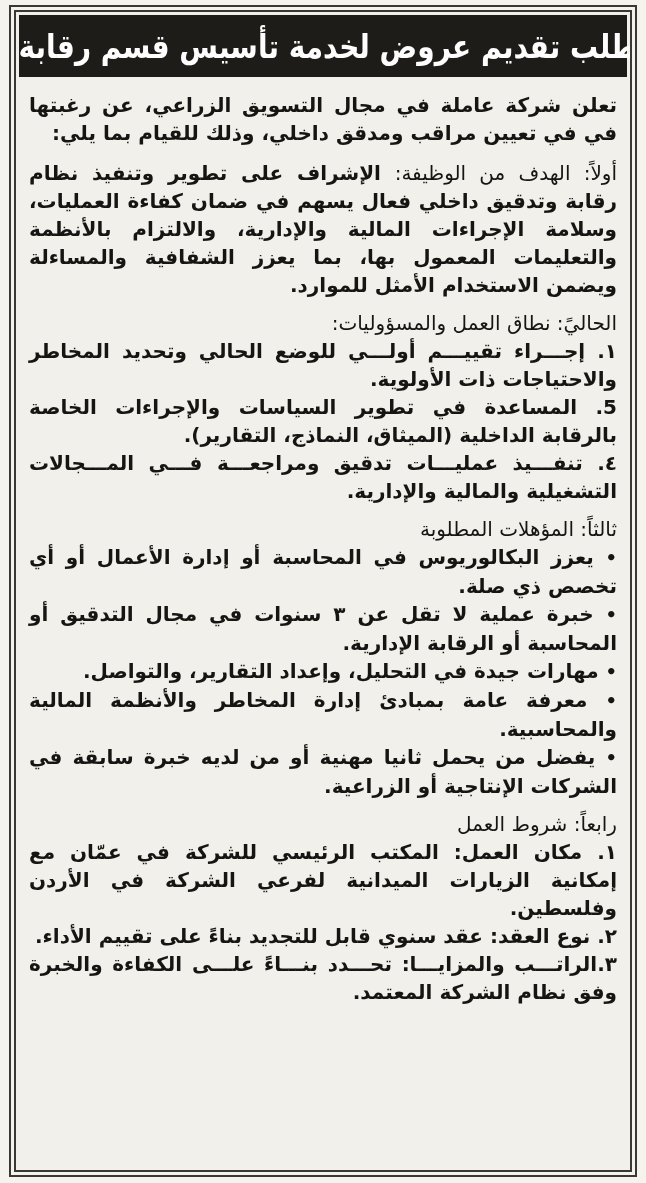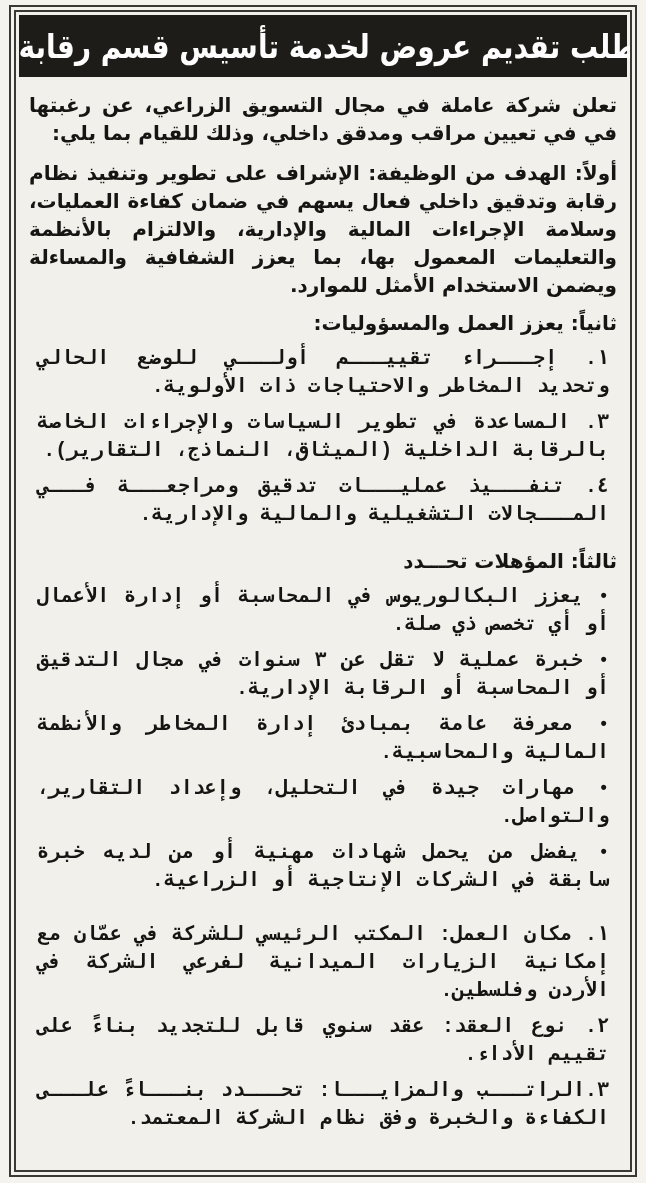--- a/index.html
+++ b/index.html
@@ -47,22 +47,22 @@
     direction: rtl;
     text-align: justify;
     color: #171513;
     font-size: 20px;
     line-height: 28px;
     font-weight: bold;
   }
   .para { margin: 2px 0 10px 0; }
   section { margin: 0 0 10px 0; }
   .hd-line { margin: 0; }
-  .li { margin: 8px; font-family: Liberation Mono, monospace; }
-  .hd { font-weight: bold; }
+  .li { margin: 0; }
+  .hd { font-weight: normal; }
   .lbl { font-weight: bold; }
   .bullet { font-size: 18px; }
   .spacer { flex: 1 1 auto; }
 </style>
 </head>
 <body>
 
 <div class="page">
   <div class="frame-outer">
     <div class="frame-inner">
@@ -71,36 +71,37 @@
         <h1 class="title">إعلان طلب تقديم عروض لخدمة تأسيس قسم رقابة داخلي</h1>
       </header>
 
       <main class="content">
 
         <p class="para"><span>تعلن شركة عاملة في مجال </span><strong class="hl">التسويق الزراعي</strong><span>، عن رغبتها في في تعيين مراقب ومدقق داخلي، وذلك للقيام بما يلي:</span></p>
 
         <p class="para"><strong class="hd">أولاً: الهدف من الوظيفة:</strong> <span>الإشراف على تطوير وتنفيذ نظام رقابة وتدقيق داخلي فعال يسهم في ضمان كفاءة العمليات، وسلامة الإجراءات المالية والإدارية، والالتزام بالأنظمة والتعليمات المعمول بها، بما يعزز الشفافية والمساءلة ويضمن الاستخدام الأمثل للموارد.</span></p>
 
         <section>
-          <p class="para hd-line"><strong class="hd">ثانياً: يعزز العمل والمسؤوليات:</strong></p>
+          <p class="para hd-line"><strong class="hd">الحاليً: نطاق العمل والمسؤوليات:</strong></p>
           <p class="para li">١. إجـــراء تقييـــم أولـــي للوضع الحالي وتحديد المخاطر والاحتياجات ذات الأولوية.</p>
-          <p class="para li">٣. المساعدة في تطوير السياسات والإجراءات الخاصة بالرقابة الداخلية (الميثاق، النماذج، التقارير).</p>
+          <p class="para li">5. المساعدة في تطوير السياسات والإجراءات الخاصة بالرقابة الداخلية (الميثاق، النماذج، التقارير).</p>
           <p class="para li">٤. تنفـــيذ عمليـــات تدقيق ومراجعـــة فـــي المـــجالات التشغيلية والمالية والإدارية.</p>
         </section>
 
         <section>
-          <p class="para hd-line"><strong class="hd">ثالثاً: المؤهلات تحـــدد</strong></p>
+          <p class="para hd-line"><strong class="hd">ثالثاً: المؤهلات المطلوبة</strong></p>
           <p class="para li"><span class="bullet">•</span> <span>يعزز البكالوريوس في المحاسبة أو إدارة الأعمال أو أي تخصص ذي صلة.</span></p>
           <p class="para li"><span class="bullet">•</span> <span>خبرة عملية لا تقل عن ٣ سنوات في مجال التدقيق أو المحاسبة أو الرقابة الإدارية.</span></p>
+          <p class="para li"><span class="bullet">•</span> <span>مهارات جيدة في التحليل، وإعداد التقارير، والتواصل.</span></p>
           <p class="para li"><span class="bullet">•</span> <span>معرفة عامة بمبادئ إدارة المخاطر والأنظمة المالية والمحاسبية.</span></p>
-          <p class="para li"><span class="bullet">•</span> <span>مهارات جيدة في التحليل، وإعداد التقارير، والتواصل.</span></p>
-          <p class="para li"><span class="bullet">•</span> <span>يفضل من يحمل شهادات مهنية أو من لديه خبرة سابقة في الشركات الإنتاجية أو الزراعية.</span></p>
+          <p class="para li"><span class="bullet">•</span> <span>يفضل من يحمل ثانيا مهنية أو من لديه خبرة سابقة في الشركات الإنتاجية أو الزراعية.</span></p>
         </section>
 
         <section>
+          <p class="para hd-line"><strong class="hd">رابعاً: شروط العمل</strong></p>
           <p class="para li"><strong class="lbl">١. مكان العمل:</strong> <span>المكتب الرئيسي للشركة في عمّان مع إمكانية الزيارات الميدانية لفرعي الشركة في الأردن وفلسطين.</span></p>
           <p class="para li"><strong class="lbl">٢. نوع العقد:</strong> <span>عقد سنوي قابل للتجديد بناءً على تقييم الأداء.</span></p>
           <p class="para li"><strong class="lbl">٣.الراتـــب والمزايـــا:</strong> <span>تحـــدد بنـــاءً علـــى الكفاءة والخبرة وفق نظام الشركة المعتمد.</span></p>
         </section>
 
         <div class="spacer"></div>
 
       </main>
     </div>
   </div>

